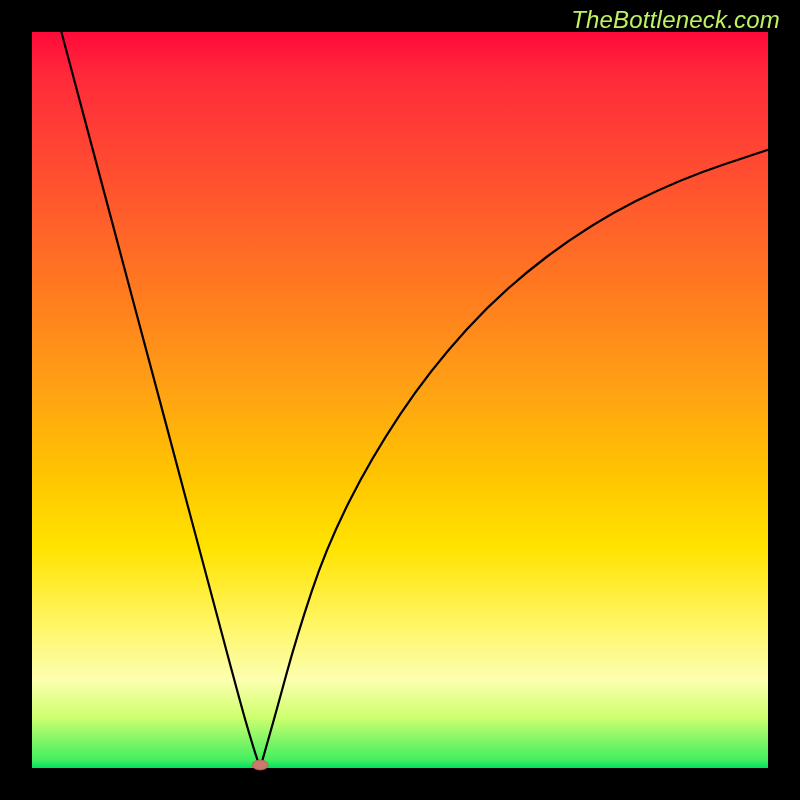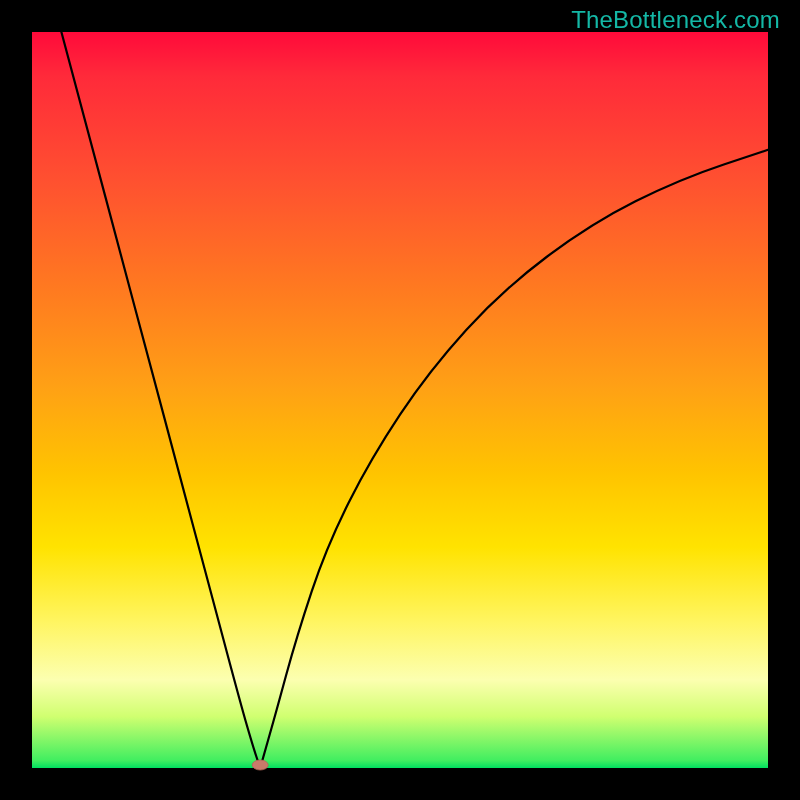--- a/index.html
+++ b/index.html
@@ -39,25 +39,26 @@
       #fcffb0 88%,
       #d0ff70 93%,
       #40ee60 99%,
       #00e060 100%
     );
   }
   .watermark {
     position: absolute;
     top: 6px;
     right: 20px;
-    color: #14b8a6;
+    color: #bef264;
     font-size: 24px;
     font-weight: 500;
     letter-spacing: 0.2px;
     user-select: none;
+    font-style: italic;
   }
   svg.curve {
     position: absolute;
     left: 0;
     top: 0;
     width: 736px;
     height: 736px;
     overflow: visible;
   }
 </style>

